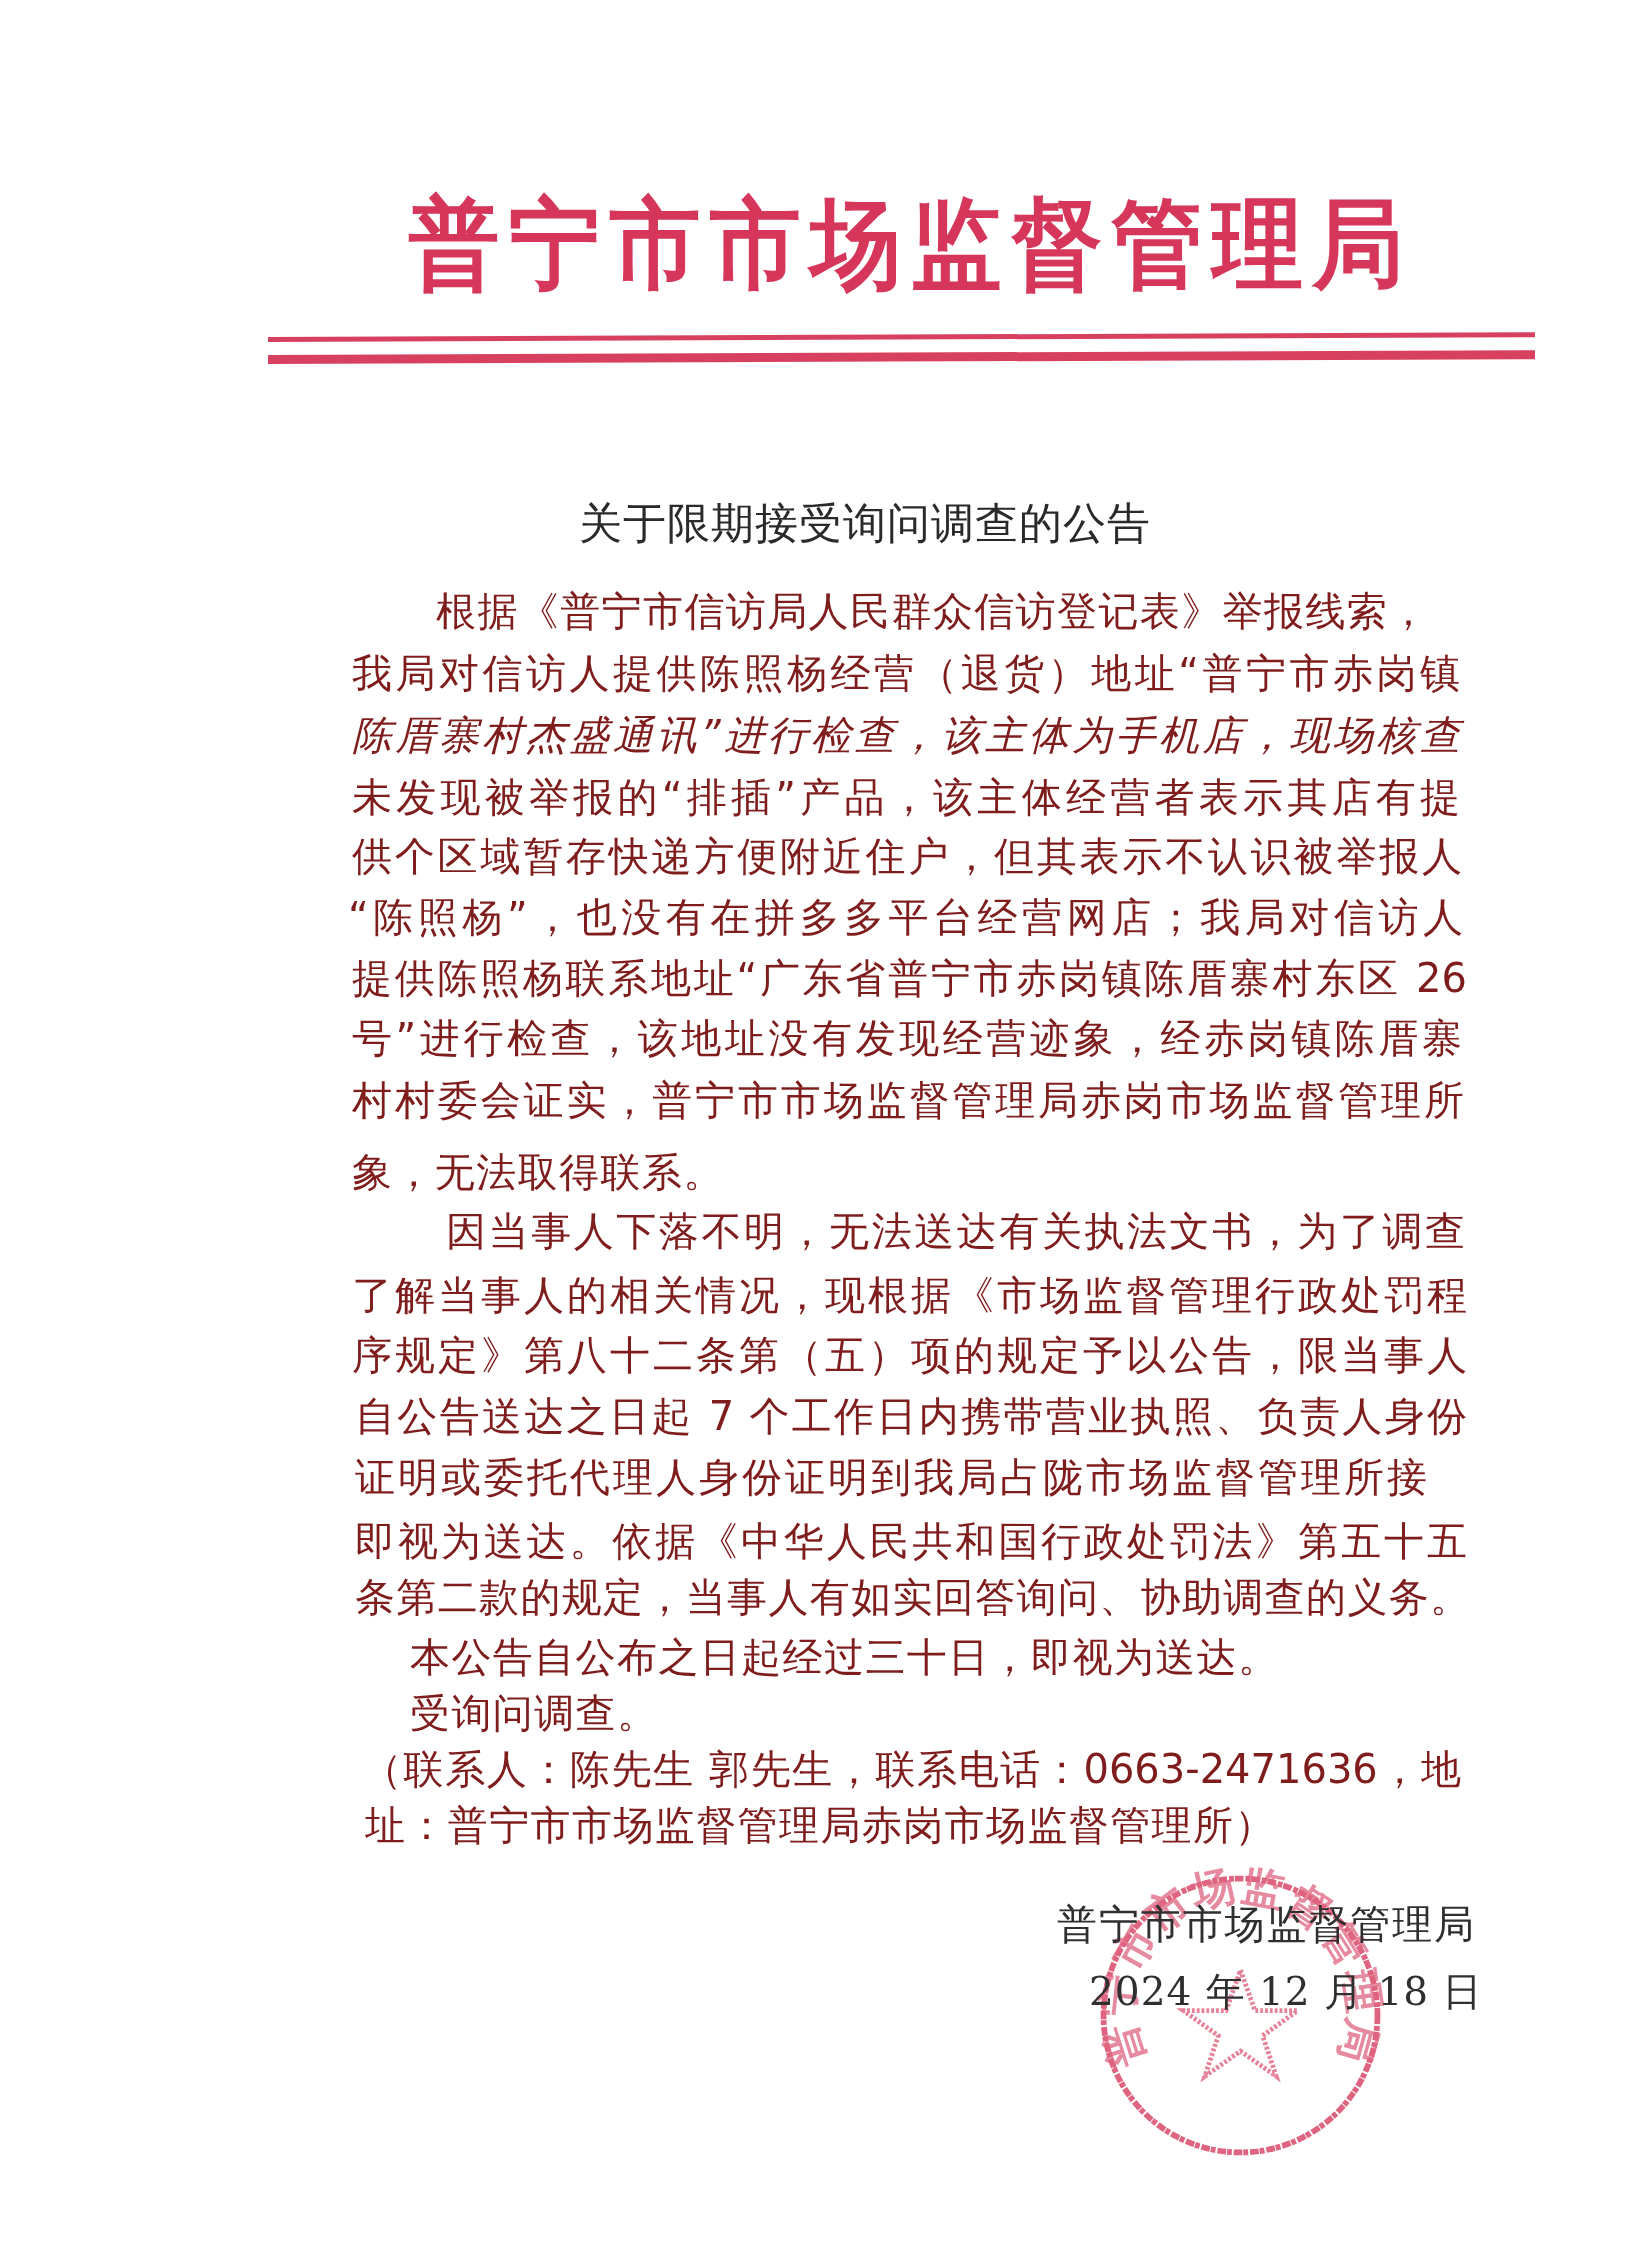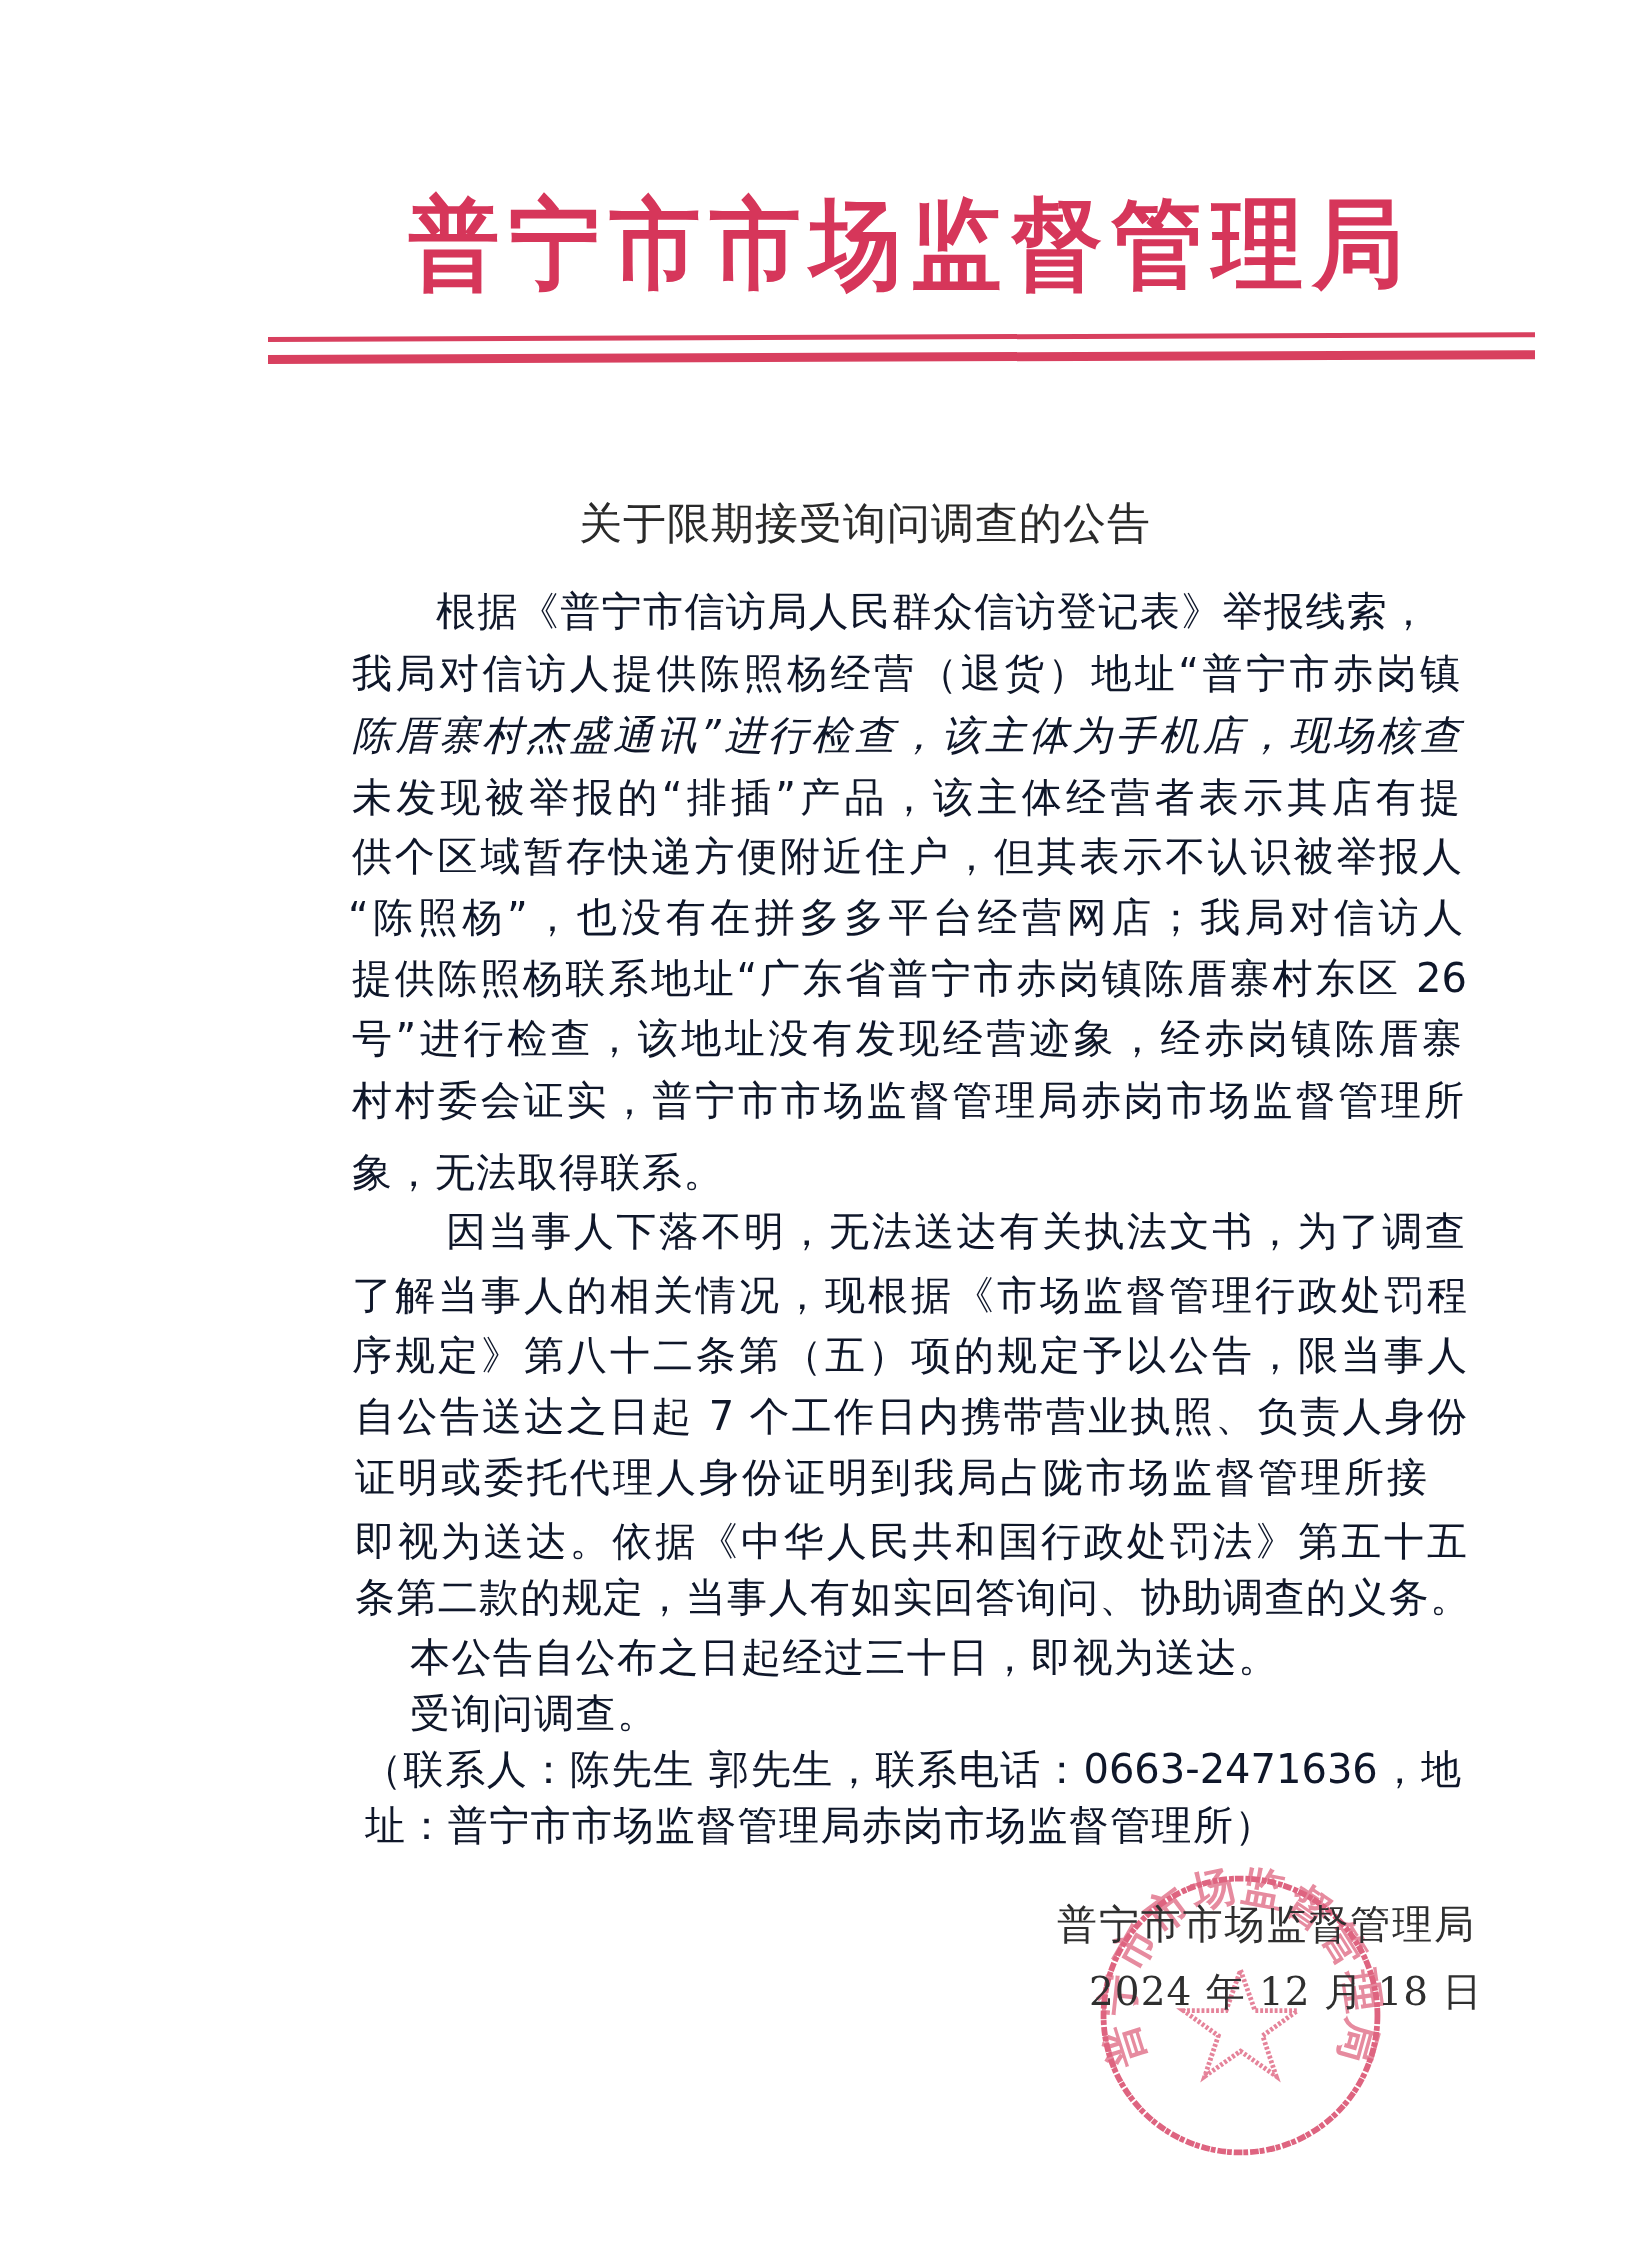--- a/index.html
+++ b/index.html
@@ -32,21 +32,21 @@
   .notice-title {
     position: absolute; left: 579px; top: 446px; width: 676px; height: 58px;
     font-size: 43px; line-height: 58px; color: #2a2a2a; letter-spacing: 1px;
     font-family: "DejaVu Sans", "Liberation Sans", sans-serif; white-space: nowrap; margin-top: 48px;
   }
 
   
   .line {
     position: absolute; height: 58px; line-height: 58px;
     font-family: "DejaVu Sans", "Liberation Sans", sans-serif;
-    font-size: 40px; color: #0f172a; white-space: nowrap;
+    font-size: 40px; color: #7f1d1d; white-space: nowrap;
     letter-spacing: 1.4px;
   }
   .justify { text-align-last: justify; text-align: justify; letter-spacing: 0; }
 
   
   .sig {
     position: absolute; font-family: "DejaVu Sans", "Liberation Sans", sans-serif;
     font-size: 40px; color: #2f2f2f; white-space: nowrap; line-height: 54px;
     letter-spacing: 1.9px; z-index: 2;
   }

